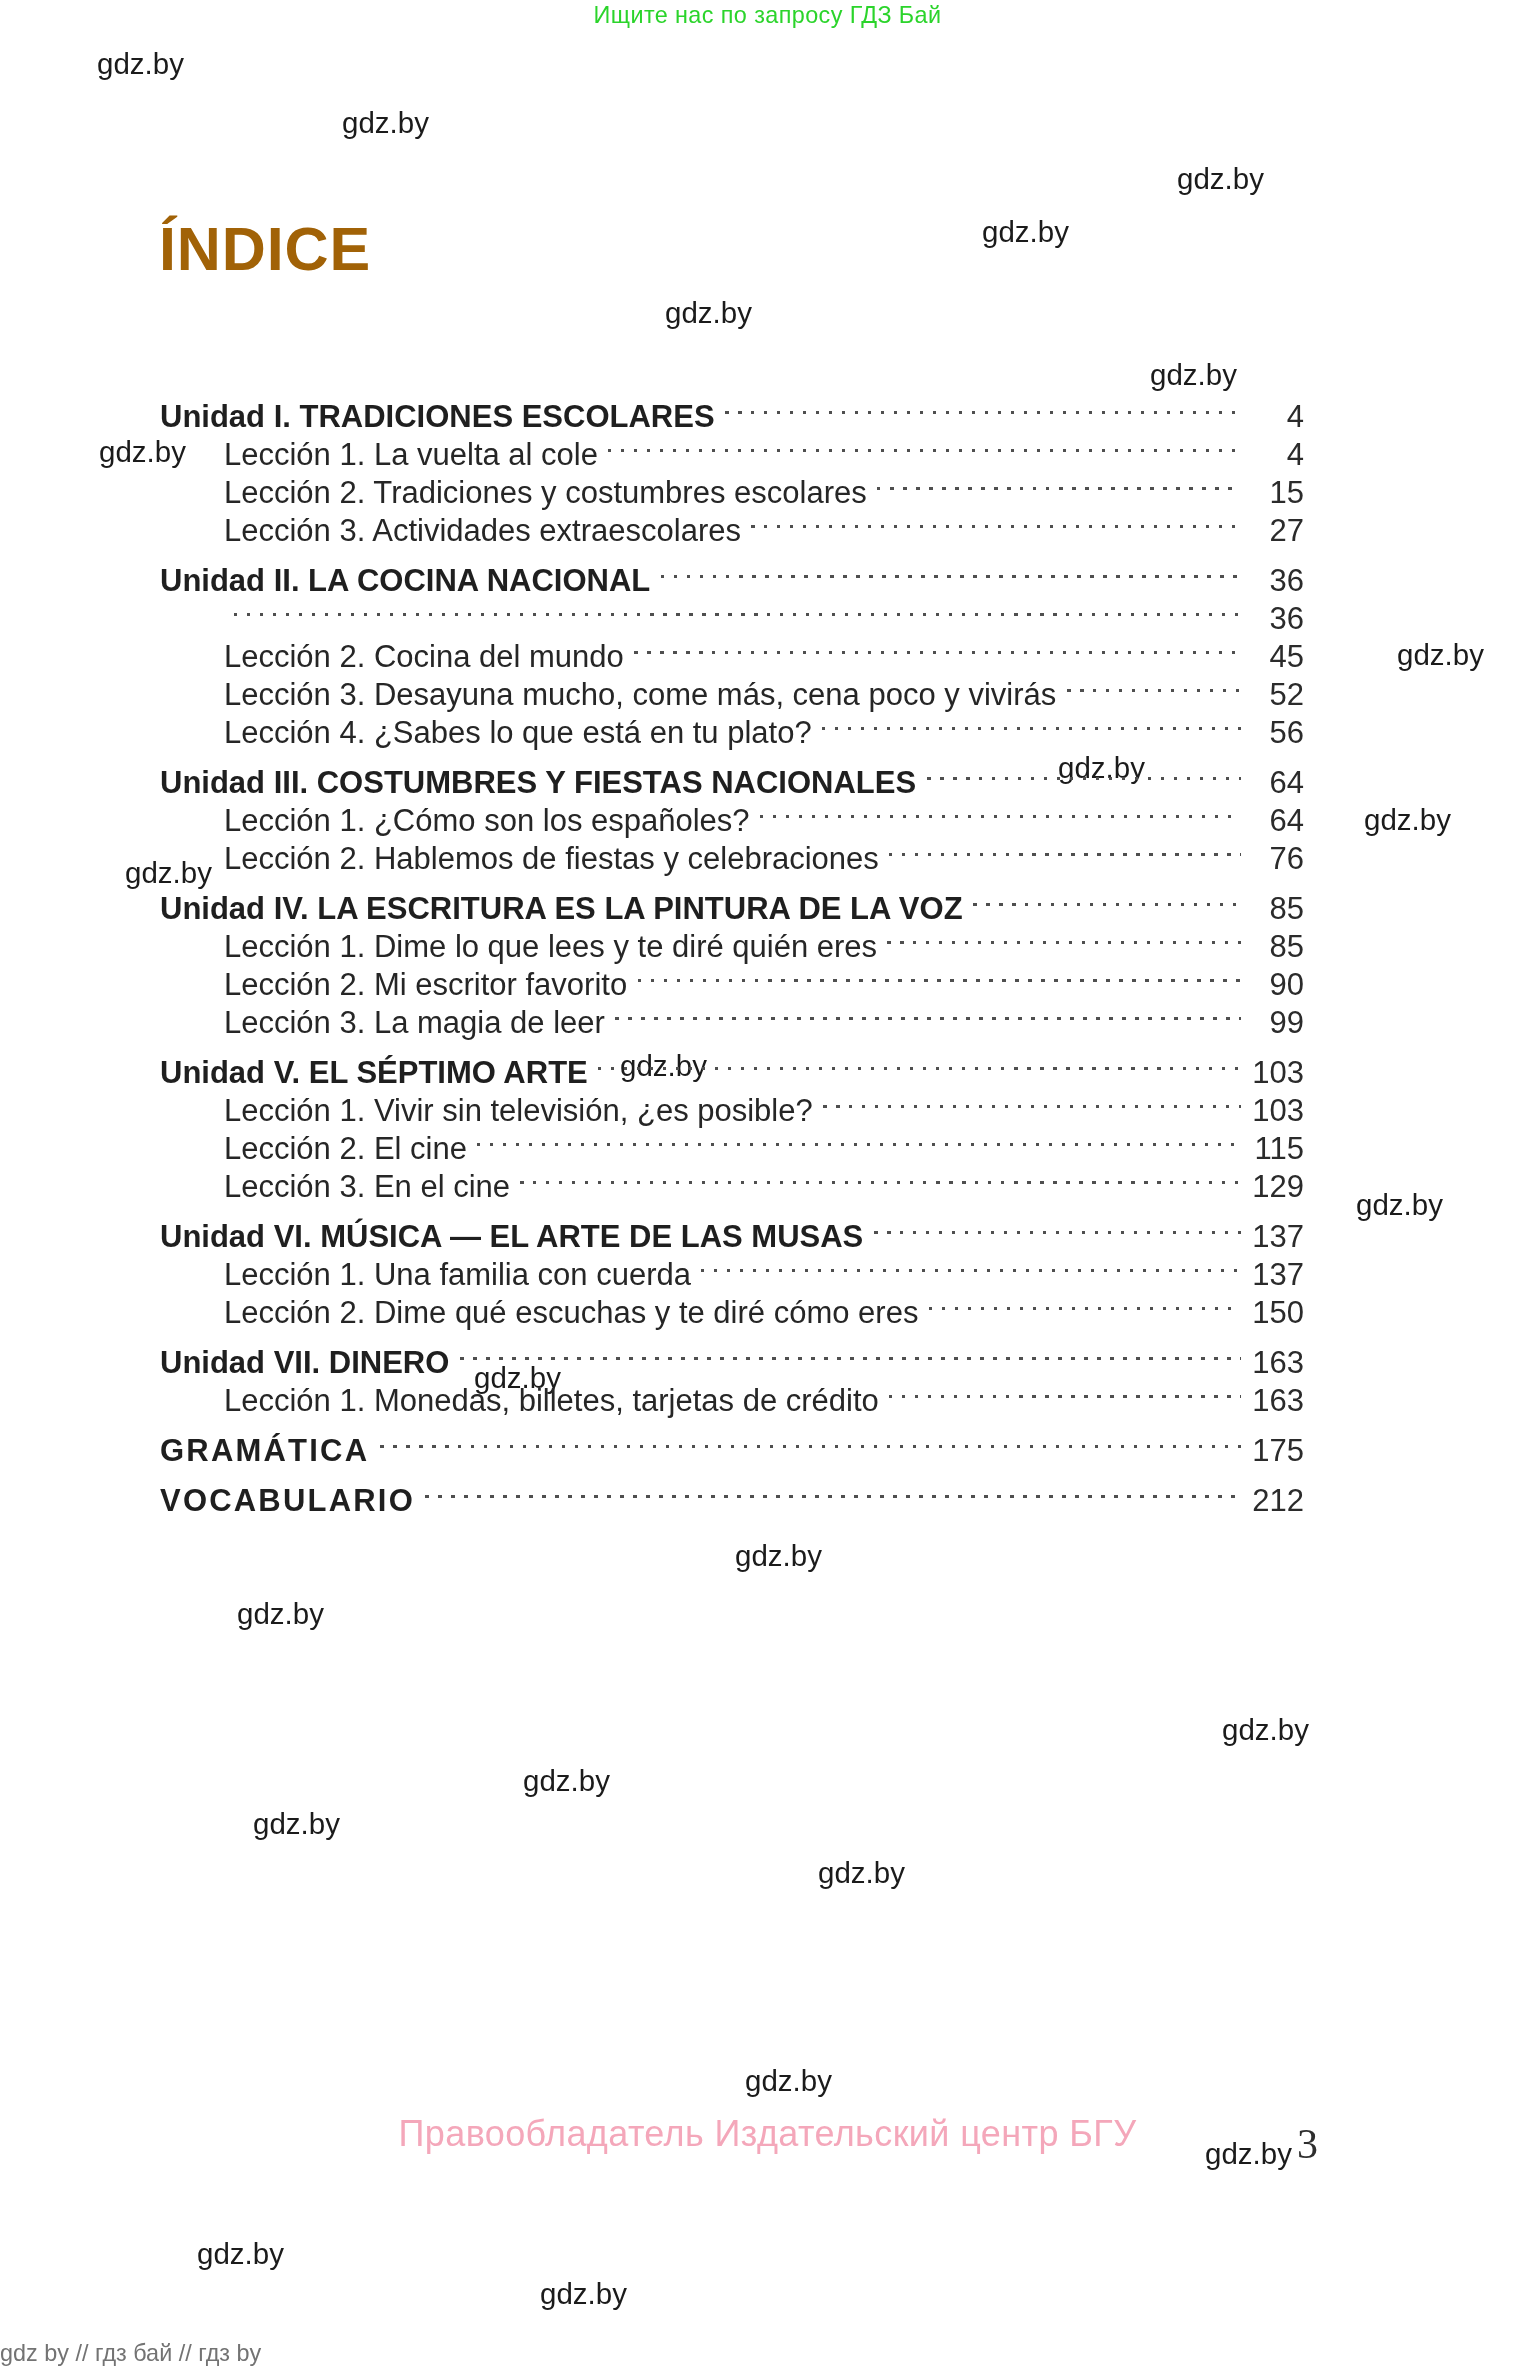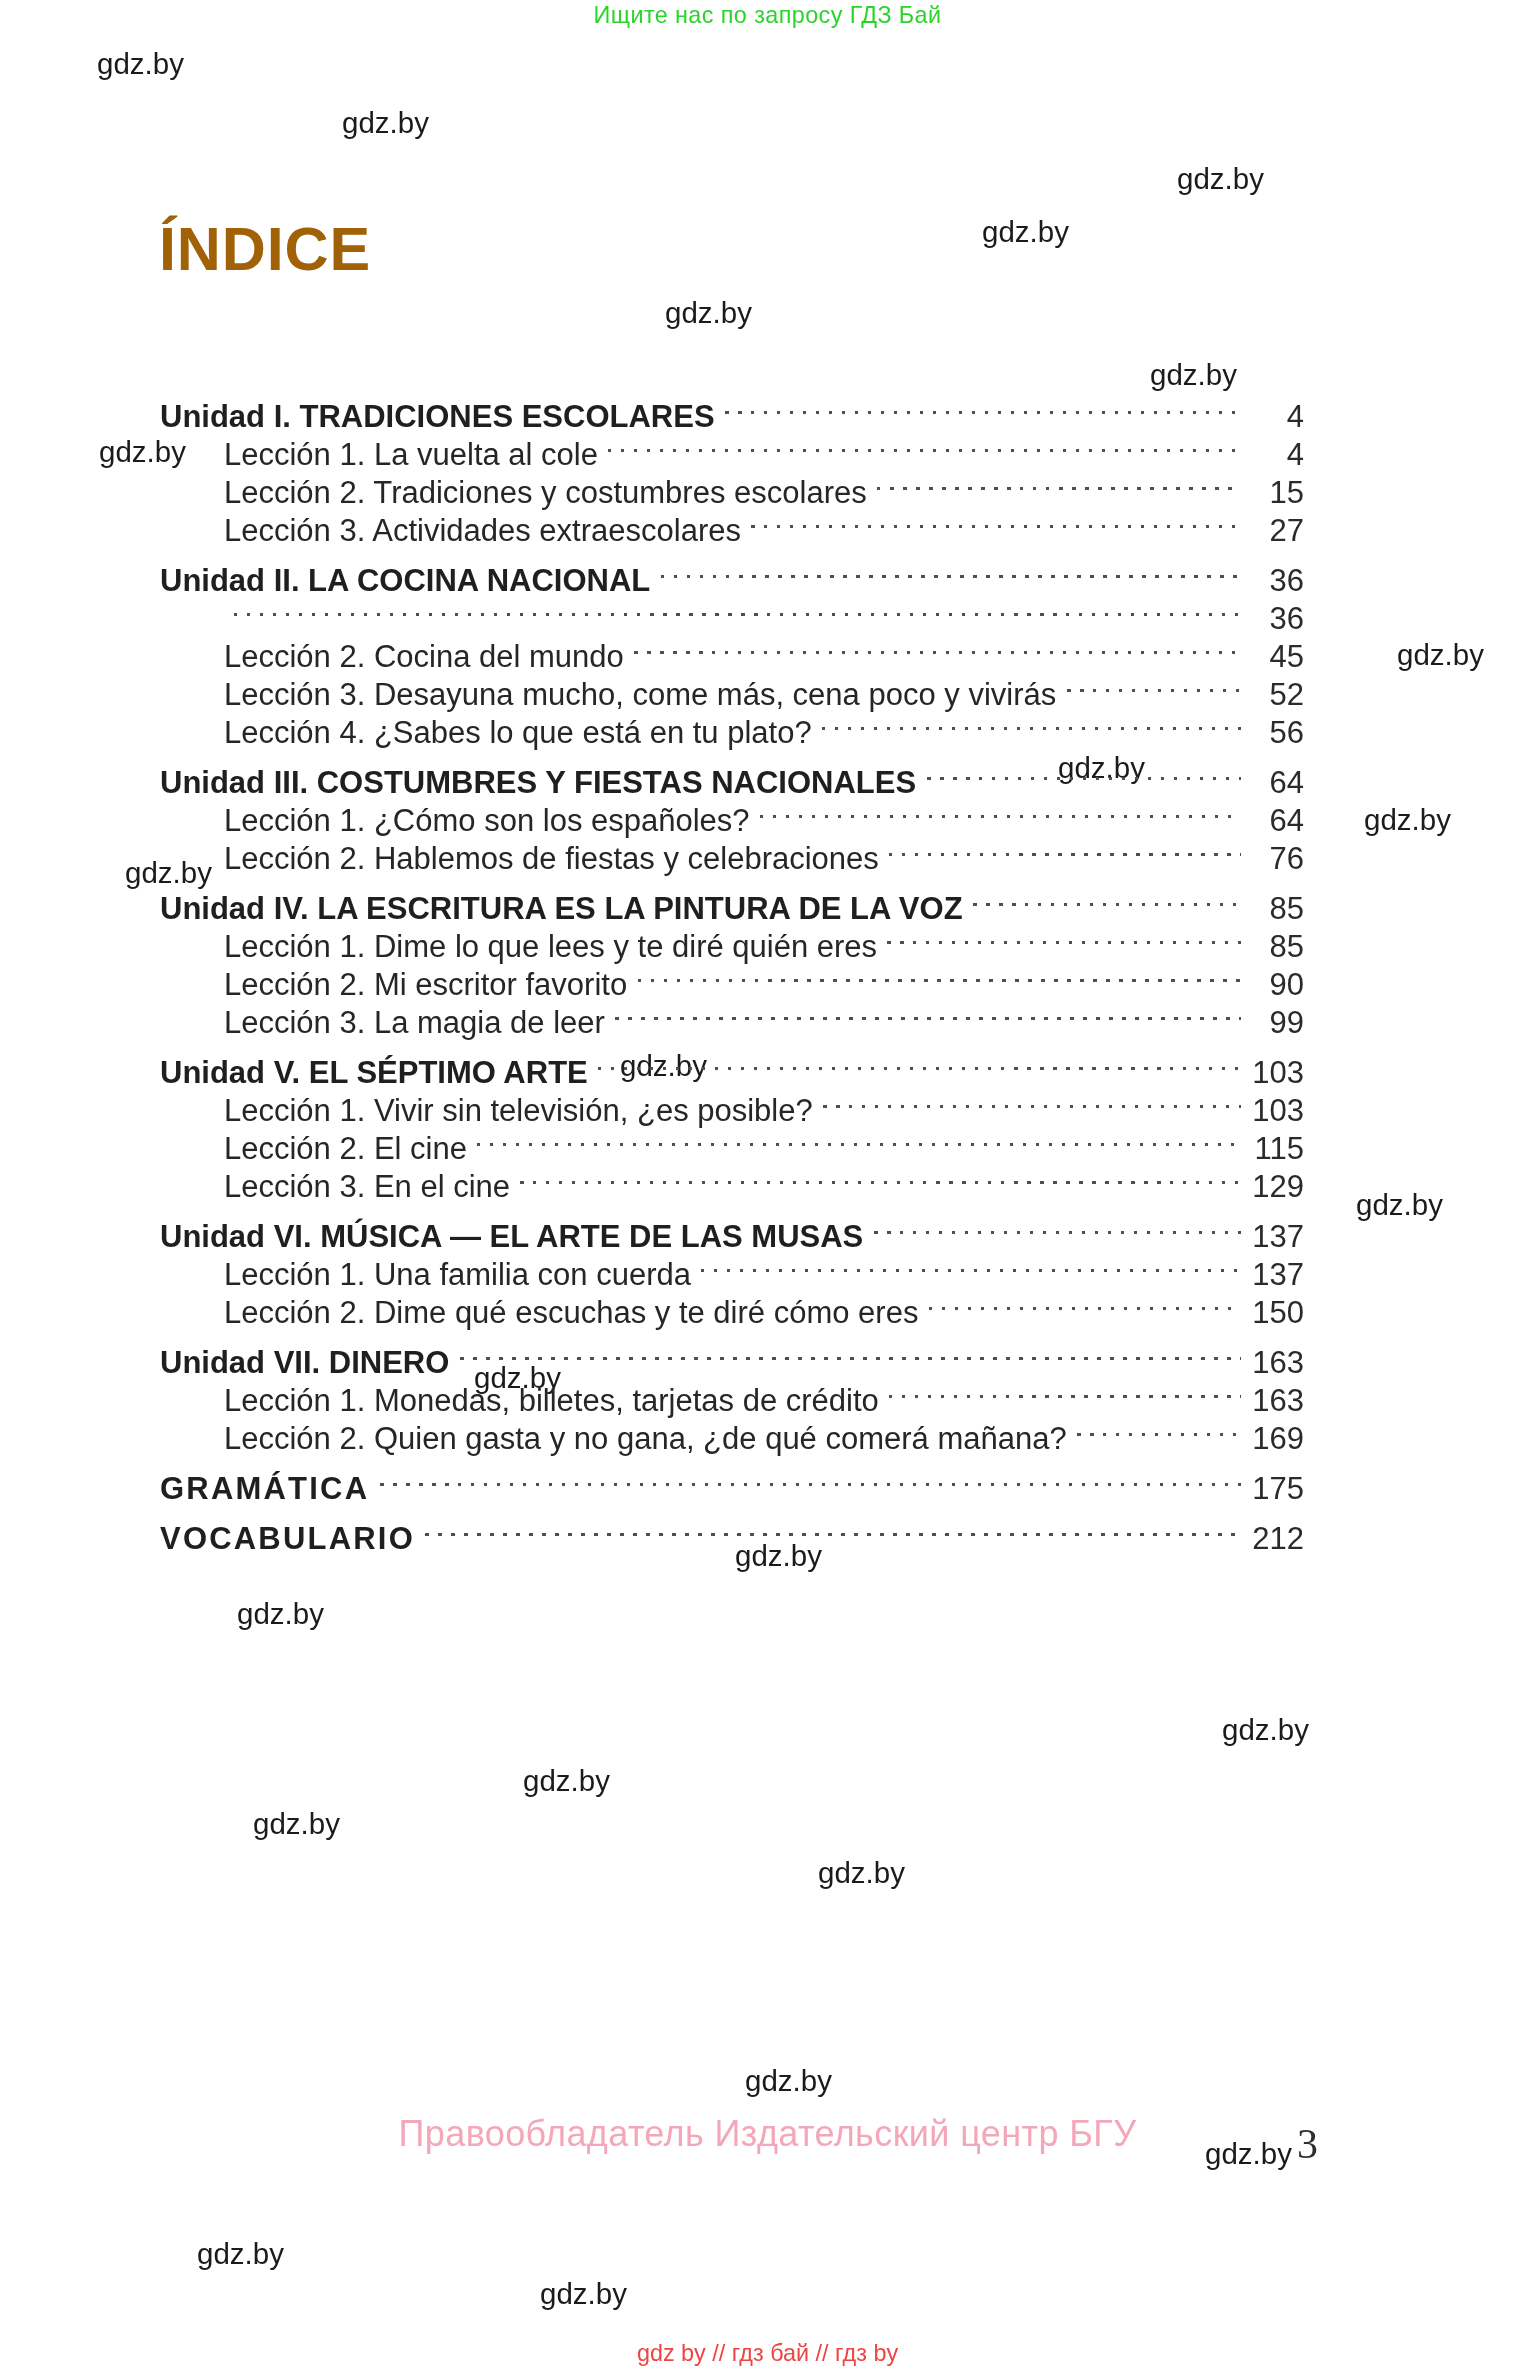--- a/index.html
+++ b/index.html
@@ -45,22 +45,22 @@
     text-align:center; font-size:36px; line-height:38px;
     color:#F4A7BA; letter-spacing:0.4px;
   }
   .pagenum {
     position:absolute; left:1297px; top:2123px;
     font-family:"Liberation Serif", serif; font-size:42px; line-height:43px;
     color:#2e2e2e;
   }
   .links {
     position:absolute; top:2339px; left:0; width:100%;
-    text-align:center; font-size:23.4px; line-height:28px;
-    color:#ef4444;
+    text-align:left; font-size:23.4px; line-height:28px;
+    color:#737373;
   }
 </style>
 </head>
 <body>
 
 <div class="notice">Ищите нас по запросу ГДЗ Бай</div>
 
 <div>
     <span class="wm" style="left: 97px; top: 49px;">gdz.by</span>
     <span class="wm" style="left: 342px; top: 108px;">gdz.by</span>
@@ -208,25 +208,20 @@
     <div class="row unit gap">
       <span class="lbl">Unidad VII. DINERO</span>
       <span class="leader"></span>
       <span class="pg">163</span>
     </div>
     <div class="row lesson">
       <span class="lbl">Lección 1. Monedas, billetes, tarjetas de crédito</span>
       <span class="leader"></span>
       <span class="pg">163</span>
     </div>
-    <div class="row lesson">
-      <span class="lbl">Lección 2. Quien gasta y no gana, ¿de qué comerá mañana?</span>
-      <span class="leader"></span>
-      <span class="pg">169</span>
-    </div>
     <div class="row extra gap">
       <span class="lbl">GRAMÁTICA</span>
       <span class="leader"></span>
       <span class="pg">175</span>
     </div>
     <div class="row extra gap">
       <span class="lbl">VOCABULARIO</span>
       <span class="leader"></span>
       <span class="pg">212</span>
     </div>

